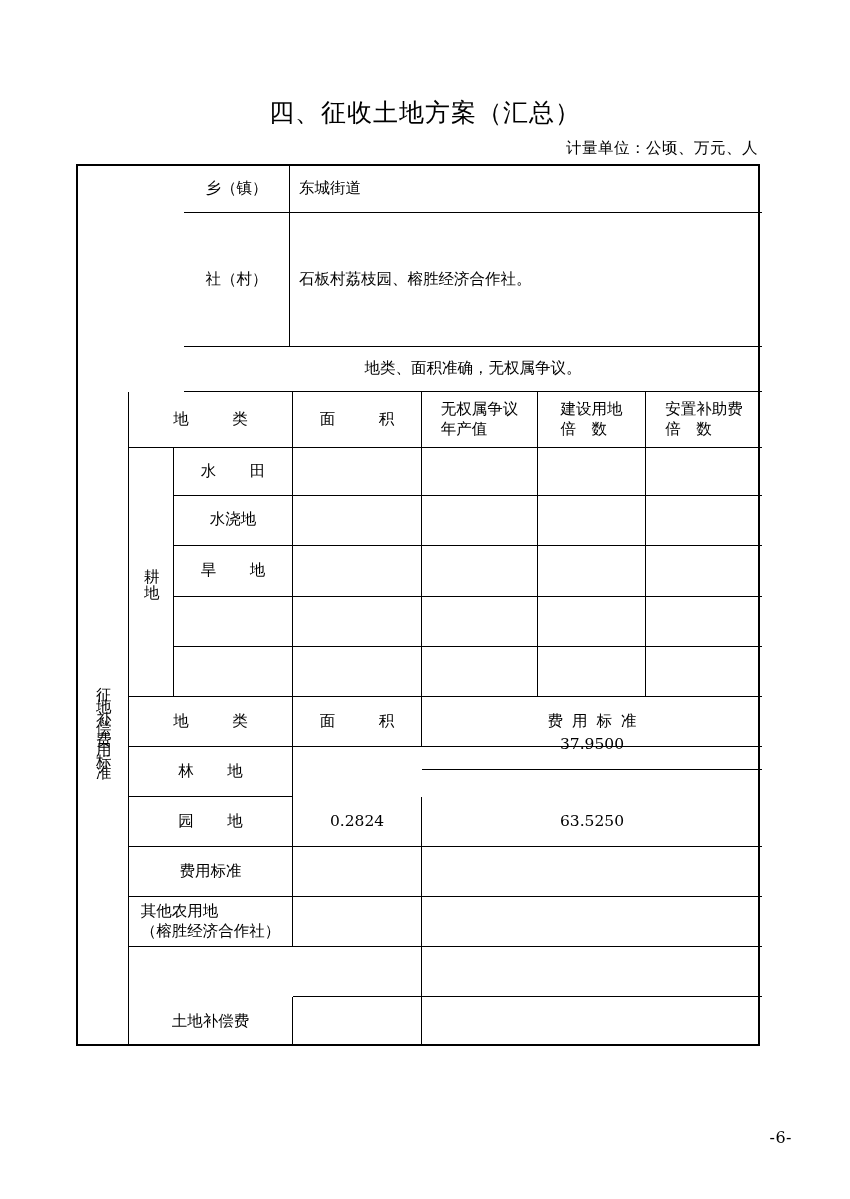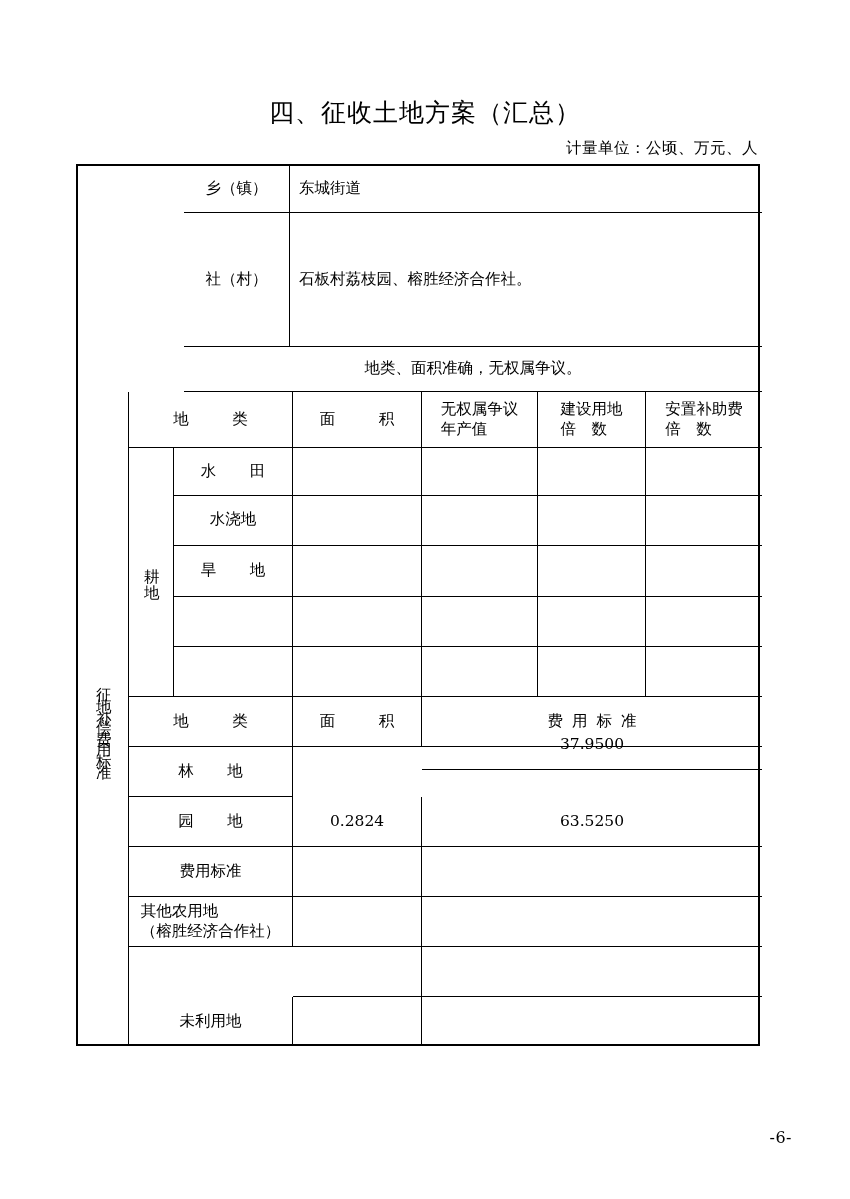--- a/index.html
+++ b/index.html
@@ -295,21 +295,21 @@
     </div>
 
     <div class="cell" style="left:215px; top:781px; width:129px; height:50px;">
       <span></span>
     </div>
     <div class="cell noright" style="left:344px; top:781px; width:340px; height:50px;">
       <span></span>
     </div>
 
     <div class="cell nobottom" style="left:51px; top:831px; width:164px; height:49px;">
-      <span>未利用地</span>
+      <span>土地补偿费</span>
     </div>
     <div class="cell nobottom" style="left:215px; top:831px; width:129px; height:49px;">
       <span></span>
     </div>
     <div class="cell nobottom noright" style="left:344px; top:831px; width:340px; height:49px;">
       <span></span>
     </div>
 
   </div>
 

